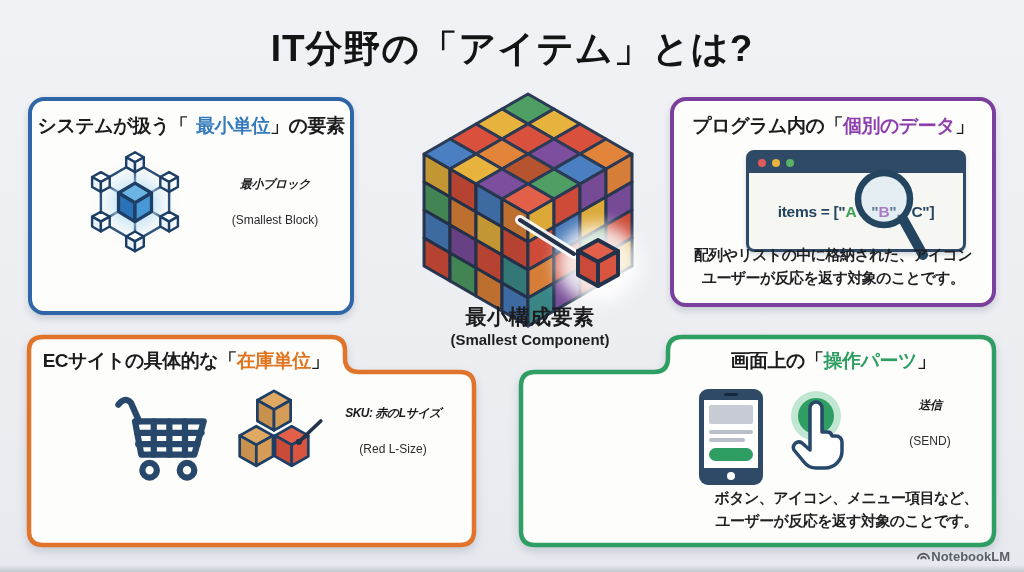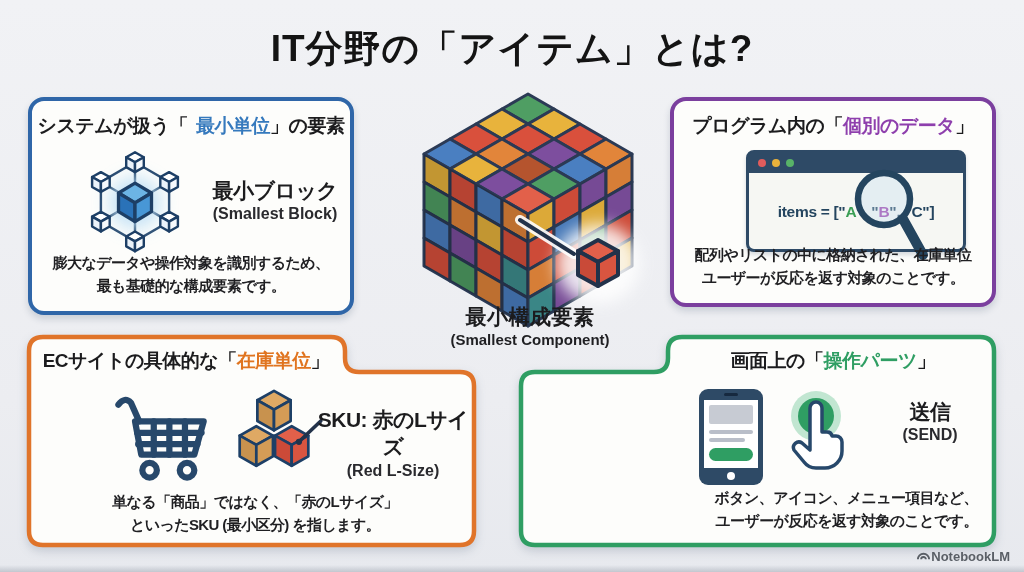--- a/index.html
+++ b/index.html
@@ -21,22 +21,22 @@
   .panel-svg.green  { left:518px; top:334px; width:482px; height:218px; }
   .ghost { position:absolute; }
   .phead { position:absolute; width:100%; text-align:center; font-size:19px; font-weight:bold;
            letter-spacing:-0.5px; white-space:nowrap; }
   .accent-blue   { color:#3579bd;margin-left:8px; }
   .accent-purple { color:#8e3fad; }
   .accent-orange { color:#e0741f; }
   .accent-green  { color:#2f9e63; }
   .pbody { position:absolute; width:100%; text-align:center; font-size:15px; font-weight:bold;
            line-height:1.55; letter-spacing:-0.6px; color:#1f1f22; }
-  .caption-ja { font-size:21px; font-weight:bold; letter-spacing:-0.5px; }
-  .caption-en { font-size:16px; font-weight:bold; color:#2a2a2e; }
+  .caption-ja { font-size:12px; font-weight:bold; letter-spacing:-0.5px;font-style:italic; }
+  .caption-en { font-size:12px; font-weight:normal; color:#2a2a2e;margin-top:20px; }
   .cap-block { position:absolute; text-align:center; line-height:1.3; }
   
   .win { position:absolute; left:72px; top:49px; width:220px; height:102px;
          background:#f6f7f3; border:3px solid #2e4a66; border-radius:8px;
          box-shadow:0 3px 4px rgba(40,60,90,.18); }
   .win-bar { position:absolute; left:-1px; top:-1px; right:-1px; height:21px;
              background:#2e4a66; border-radius:5px 5px 0 0; }
   .win-dot { position:absolute; top:7px; width:8px; height:8px; border-radius:50%; }
   .win-code { position:absolute; left:0; top:21px; right:0; bottom:0; display:flex;
               align-items:center; justify-content:center; font-size:15.5px; font-weight:bold;
@@ -161,44 +161,40 @@
           <polygon points="19,66 27,61.5 27,70.5 19,75" fill="#f5f9fd" stroke="#1d3f66" stroke-width="2.2" stroke-linejoin="round"></polygon>
           <polygon points="19,21 27,25.5 19,30 11,25.5" fill="#ffffff" stroke="#1d3f66" stroke-width="2.2" stroke-linejoin="round"></polygon>
           <polygon points="11,25.5 19,30 19,39 11,34.5" fill="#eaf2fa" stroke="#1d3f66" stroke-width="2.2" stroke-linejoin="round"></polygon>
           <polygon points="19,30 27,25.5 27,34.5 19,39" fill="#f5f9fd" stroke="#1d3f66" stroke-width="2.2" stroke-linejoin="round"></polygon>
         </g>
     </svg>
     <div class="cap-block" style="left:168px;top:76px;width:150px;">
       <div class="caption-ja">最小ブロック</div>
       <div class="caption-en">(Smallest Block)</div>
     </div>
-    <div class="pbody" style="bottom:14px;">
-      <span style="display:block">膨大なデータや操作対象を識別するため、</span>
-      <span style="display:block">最も基礎的な構成要素です。</span>
-    </div>
   </div>
 
   <div class="panel purple">
     <div class="phead" style="top:12px;">
       <span>プログラム内の「</span><span class="accent-purple">個別のデータ</span><span>」</span>
     </div>
     <div class="win">
       <div class="win-bar">
         <span class="win-dot" style="left:10px;background:#e05c5c;"></span>
         <span class="win-dot" style="left:24px;background:#e8b23c;"></span>
         <span class="win-dot" style="left:38px;background:#58b368;"></span>
       </div>
       <div class="win-code"><span>items = ["</span><span class="code-a">A</span><span>", "</span><span class="code-b">B</span><span>", "</span><span>C</span><span>"]</span></div>
       <svg class="mag" width="95" height="108" viewBox="0 0 95 108">
         <circle cx="40" cy="40" r="26" fill="rgba(195,220,240,0.35)" stroke="#24455f" stroke-width="6.5"></circle>
         <line x1="59" y1="60" x2="79" y2="96" stroke="#24455f" stroke-width="10" stroke-linecap="round"></line>
       </svg>
     </div>
     <div class="pbody" style="bottom:14px;">
-      <span style="display:block">配列やリストの中に格納された、在庫単位</span>
+      <span style="display:block">配列やリストの中に格納された、アイコン</span>
       <span style="display:block">ユーザーが反応を返す対象のことです。</span>
     </div>
   </div>
 
   <svg class="panel-svg orange" viewBox="0 0 458 218">
     <path d="M 17,3 H 305 Q 319,3 319,17 V 24 Q 319,38 333,38 H 434 Q 448,38 448,52 V 197 Q 448,211 434,211 H 17 Q 3,211 3,197 V 17 Q 3,3 17,3 Z" fill="#fdfdfb" stroke="#e0742a" stroke-width="4.5"></path>
   </svg>
   <div class="ghost" style="left:26px;top:334px;width:458px;height:218px;">
     <div class="phead" style="top:14px;left:0;width:320px;">
       <span>ECサイトの具体的な「</span><span class="accent-orange">在庫単位</span><span>」</span>
@@ -224,24 +220,20 @@
           <polygon points="34,15 50,24 50,44 34,35" fill="#c8924e" stroke="#1d3f66" stroke-width="2.6" stroke-linejoin="round"></polygon>
           <polygon points="50,24 66,15 66,35 50,44" fill="#d49c56" stroke="#1d3f66" stroke-width="2.6" stroke-linejoin="round"></polygon>
         </g>
       <line x1="74" y1="55" x2="95" y2="35" stroke="#22324a" stroke-width="3.5" stroke-linecap="round"></line>
       <circle cx="74" cy="55" r="3" fill="#22324a"></circle>
     </svg>
     <div class="cap-block" style="left:282px;top:72px;width:170px;">
       <div class="caption-ja">SKU: 赤のLサイズ</div>
       <div class="caption-en">(Red L-Size)</div>
     </div>
-    <div class="pbody" style="bottom:16px;">
-      <span style="display:block">単なる「商品」ではなく、「赤のLサイズ」</span>
-      <span style="display:block">といったSKU (最小区分) を指します。</span>
-    </div>
   </div>
 
   <svg class="panel-svg green" viewBox="0 0 482 218">
     <path d="M 164,3 H 462 Q 476,3 476,17 V 197 Q 476,211 462,211 H 17 Q 3,211 3,197 V 52 Q 3,38 17,38 H 136 Q 150,38 150,24 V 17 Q 150,3 164,3 Z" fill="#fdfdfb" stroke="#2f9e63" stroke-width="4.5"></path>
   </svg>
   <div class="ghost" style="left:518px;top:334px;width:482px;height:218px;">
     <div class="phead" style="top:14px;left:150px;width:330px;">
       <span>画面上の「</span><span class="accent-green">操作パーツ</span><span>」</span>
     </div>
     <svg class="ghost" style="left:180px;top:54px;" width="66" height="98" viewBox="0 0 66 98">

